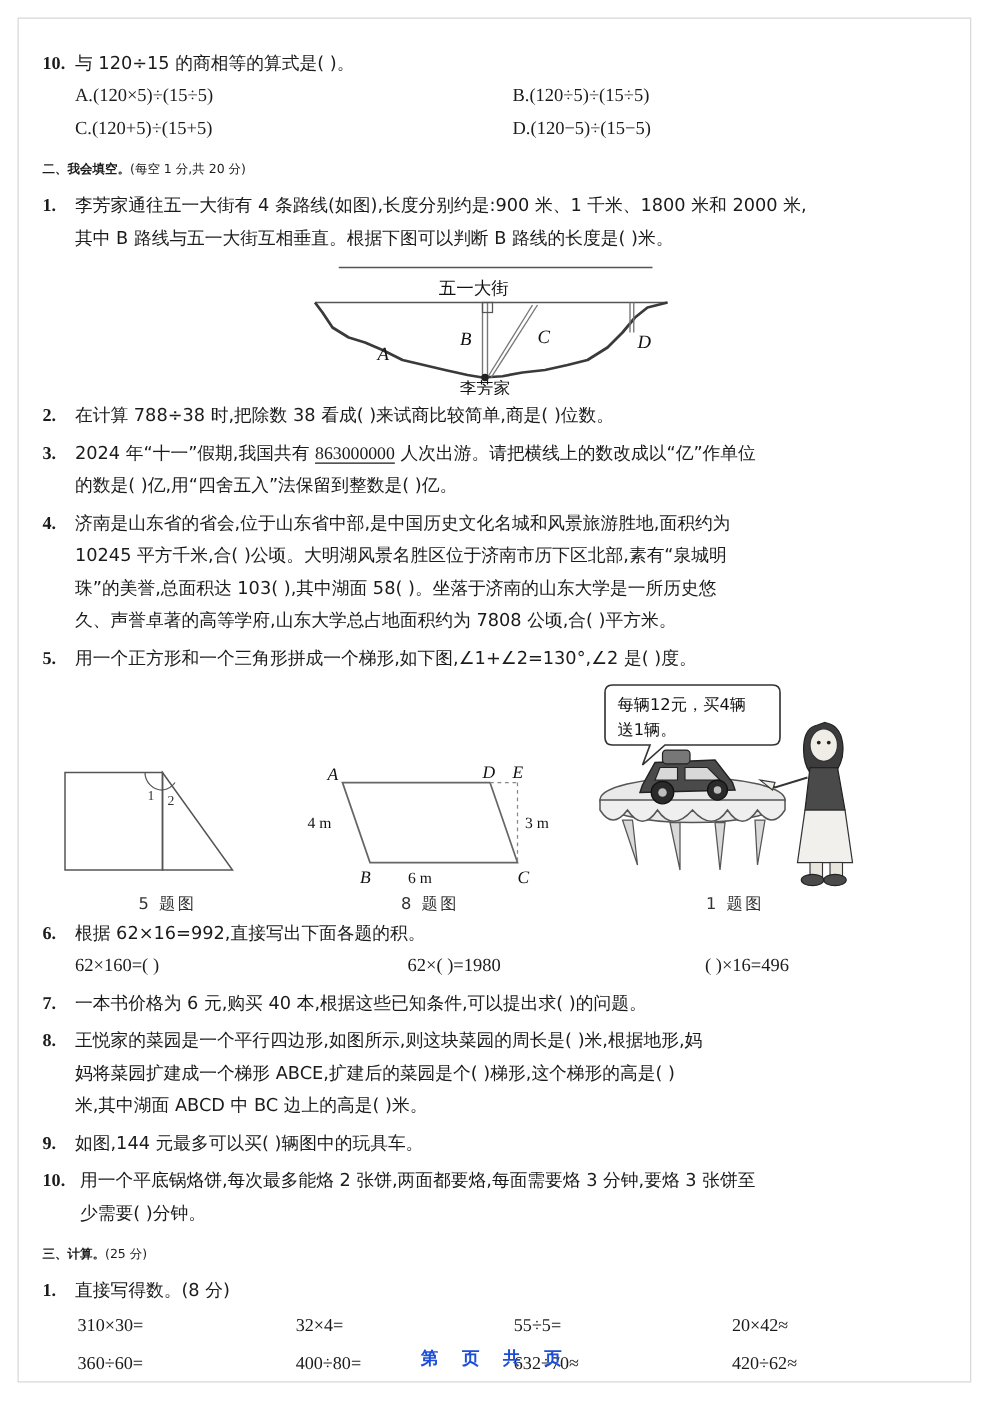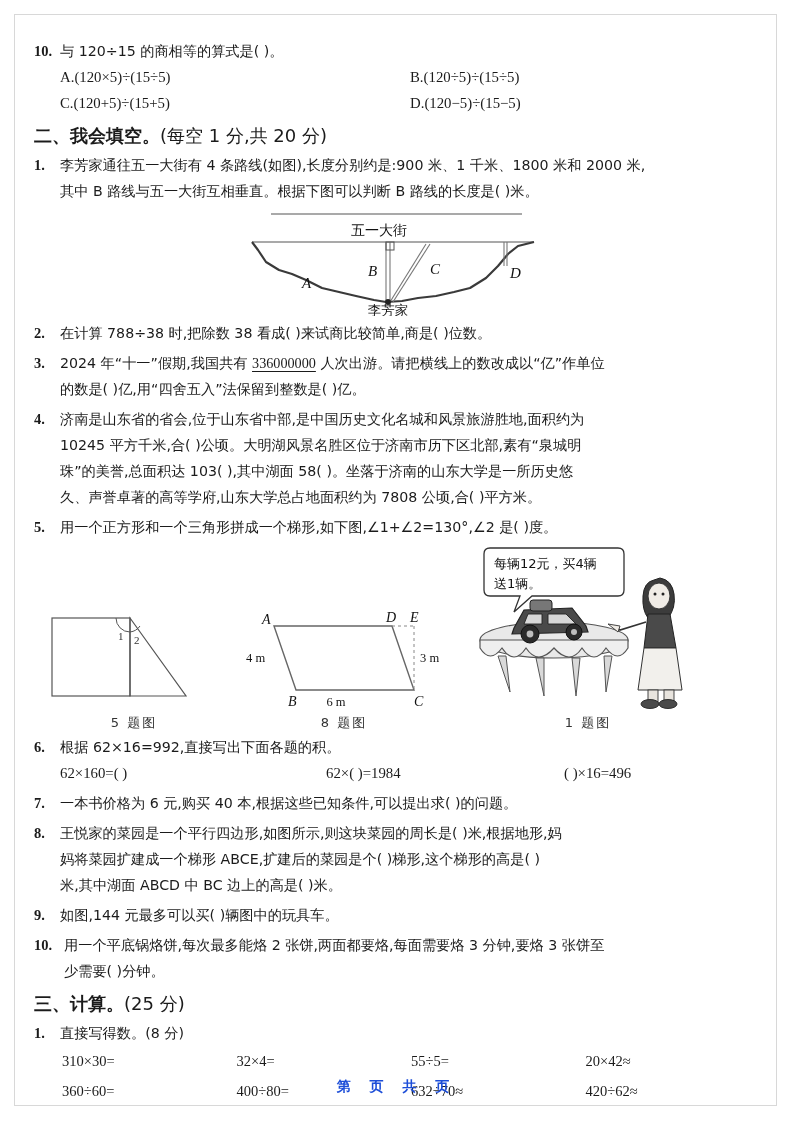--- a/index.html
+++ b/index.html
@@ -24,21 +24,21 @@
   }
   .num.wide{width:30px;}
   .body{flex:1 1 auto;font-size:14.8px;line-height:26px;}
   .cont{ padding-left:26px;font-size:14.8px;line-height:26px;}
   .cont.wide{padding-left:30px;}
   .cn{font-family:"DejaVu Sans","Liberation Sans",sans-serif;font-size:14.2px;}
   .mathy{font-family:"Liberation Serif",serif;}
   .opts{display:flex;width:100%;}
   .opt{flex:0 0 50%;font-size:14.8px;line-height:26px;}
   .sect{
-    font-weight:bold;font-size:18px;line-height:28px;margin-top:6px;margin-bottom:2px;
+    font-weight:bold;font-size:10px;line-height:28px;margin-top:6px;margin-bottom:2px;
     font-family:"DejaVu Sans","Liberation Sans",sans-serif;
   }
   .sect .pts{font-weight:normal;}
   .uline{text-decoration:underline;text-underline-offset:3px;}
   
   .fig-street{position:relative;height:108px;margin:2px 0 4px 0;}
   .fig-row{display:flex;justify-content:flex-start;align-items:flex-end;margin:4px 0 2px 0;}
   .figcap{
     text-align:center;font-size:13px;margin-top:2px;letter-spacing:2px;
     font-family:"DejaVu Sans","Liberation Sans",sans-serif;color:#333;
@@ -114,21 +114,21 @@
   <div class="q">
     <div class="row">
       <div class="num">2.</div>
       <div class="body cn">在计算 788÷38 时,把除数 38 看成(      )来试商比较简单,商是(      )位数。</div>
     </div>
   </div>
 
   <div class="q">
     <div class="row">
       <div class="num">3.</div>
-      <div class="body cn"><span>2024 年“十一”假期,我国共有 </span><span class="uline mathy">336000000</span><span> 人次出游。请把横线上的数改成以“亿”作单位</span></div>
+      <div class="body cn"><span>2024 年“十一”假期,我国共有 </span><span class="uline mathy">863000000</span><span> 人次出游。请把横线上的数改成以“亿”作单位</span></div>
     </div>
     <div class="cont cn">的数是(      )亿,用“四舍五入”法保留到整数是(      )亿。</div>
   </div>
 
   <div class="q">
     <div class="row">
       <div class="num">4.</div>
       <div class="body cn">济南是山东省的省会,位于山东省中部,是中国历史文化名城和风景旅游胜地,面积约为</div>
     </div>
     <div class="cont cn">10245 平方千米,合(      )公顷。大明湖风景名胜区位于济南市历下区北部,素有“泉城明</div>
@@ -217,21 +217,21 @@
   </div>
 
   <div class="q">
     <div class="row">
       <div class="num">6.</div>
       <div class="body cn">根据 62×16=992,直接写出下面各题的积。</div>
     </div>
     <div class="cont">
       <div style="display:flex;">
         <div style="flex:0 0 38%;">62×160=(          )</div>
-        <div style="flex:0 0 34%;">62×(          )=1984</div>
+        <div style="flex:0 0 34%;">62×(          )=1980</div>
         <div style="flex:0 0 28%;">(          )×16=496</div>
       </div>
     </div>
   </div>
 
   <div class="q">
     <div class="row">
       <div class="num">7.</div>
       <div class="body cn">一本书价格为 6 元,购买 40 本,根据这些已知条件,可以提出求(                    )的问题。</div>
     </div>

